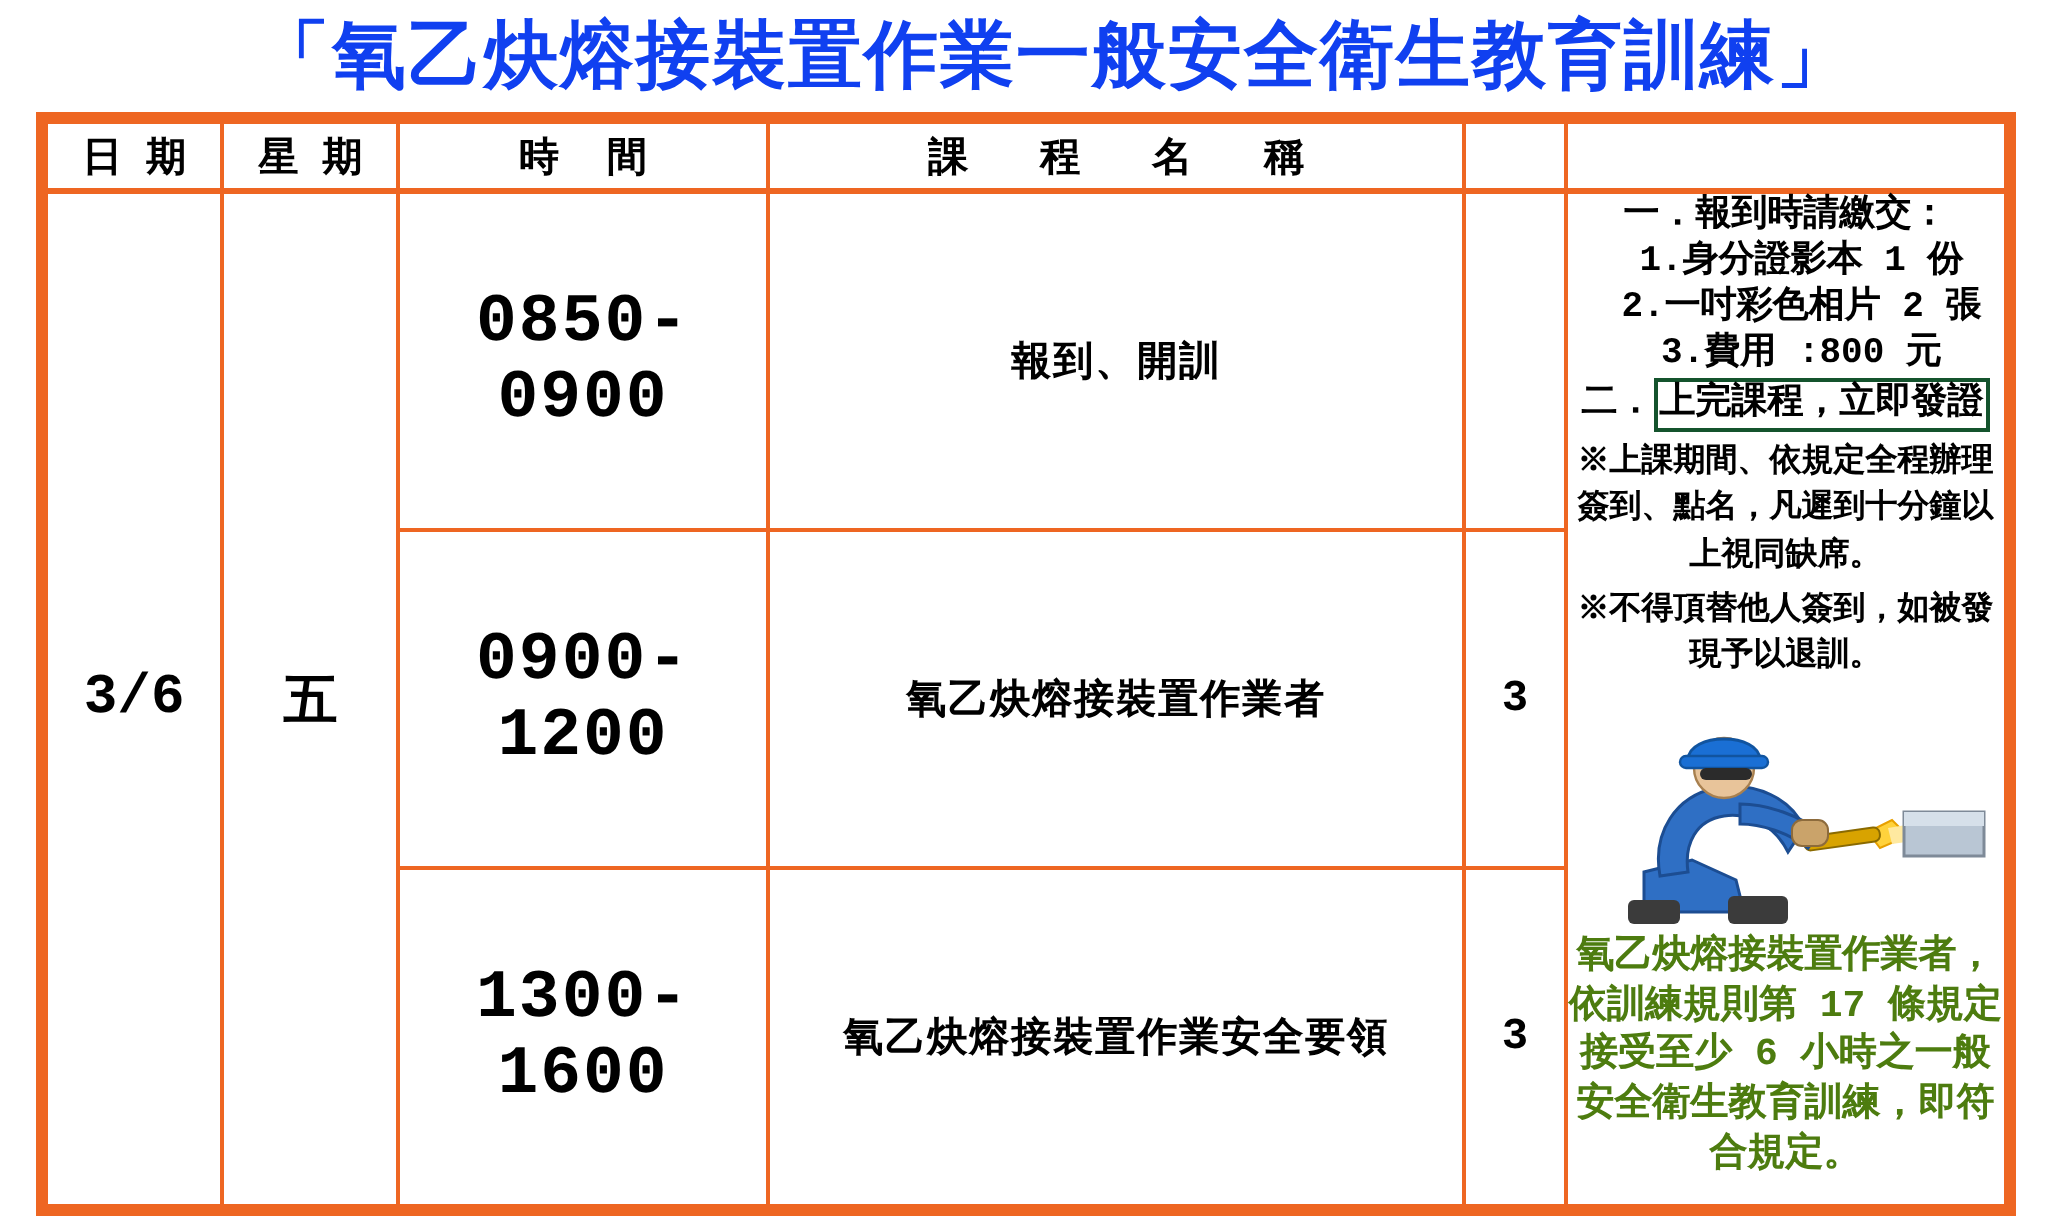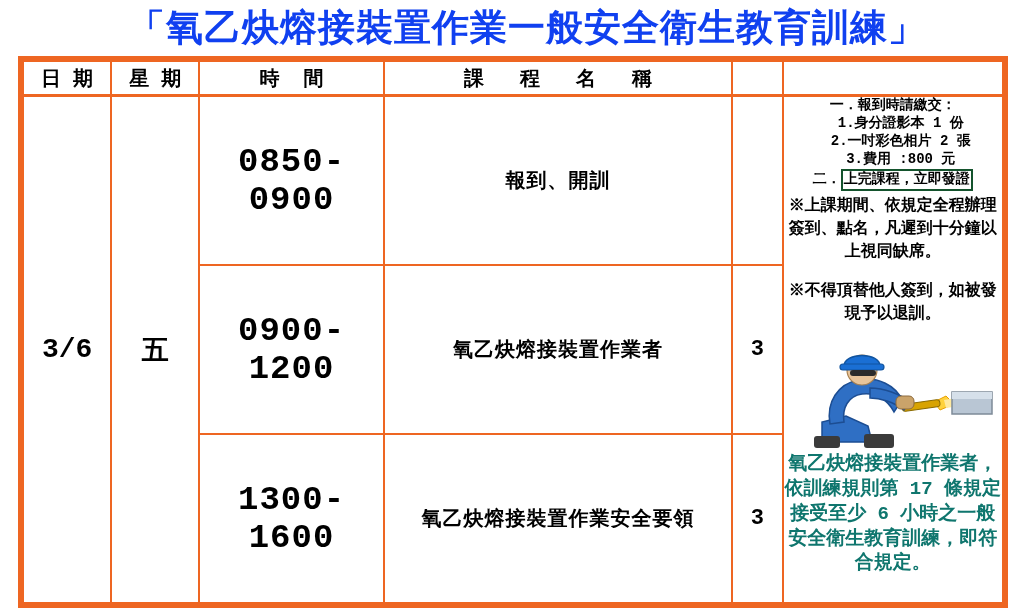--- a/index.html
+++ b/index.html
@@ -95,21 +95,21 @@
     vertical-align: top;
     text-align: left;
     padding: 6px 6px 0 6px;
     position: relative;
   }
   .note-inner {
     position: relative;
     height: 100%;
   }
   .n-line {
-    font-size: 14px;
+    font-size: 18px;
     font-weight: bold;
     line-height: 1.28;
     color: #000;
     white-space: nowrap;
   }
   .n-indent1 { padding-left: 16px; }
   .n-boxed {
     display: inline-block;
     border: 2px solid #14532d;
     padding: 0 1px;
@@ -127,21 +127,21 @@
     width: 100%;
     height: 122px;
     margin-top: 4px;
   }
   .clipart svg { display: block; }
 
   .note-bottom {
     font-size: 19px;
     font-weight: bold;
     line-height: 1.3;
-    color: #0f766e;
+    color: #4d7c0f;
     letter-spacing: 0px;
   }
 </style>
 </head>
 <body>
 
 <div id="page">
 
   <div class="title-bar">
     <div class="title-text">「氧乙炔熔接裝置作業一般安全衛生教育訓練」</div>
@@ -175,21 +175,21 @@
         <td class="cell-hrs"></td>
 
         <td class="note-cell" rowspan="3">
           <div class="note-inner">
             <div class="n-line">一．報到時請繳交：</div>
             <div class="n-line n-indent1">1.身分證影本 1 份</div>
             <div class="n-line n-indent1">2.一吋彩色相片 2 張</div>
             <div class="n-line n-indent1">3.費用 :800 元</div>
             <div class="n-line"><span>二．</span><span class="n-boxed">上完課程，立即發證</span></div>
             <div class="n-small" style="margin-top:4px;">※上課期間、依規定全程辦理簽到、點名，凡遲到十分鐘以上視同缺席。</div>
-            <div class="n-small" style="margin-top:16px;">※不得頂替他人簽到，如被發現予以退訓。</div>
+            <div class="n-small" style="margin-top:4px;">※不得頂替他人簽到，如被發現予以退訓。</div>
 
             <div class="clipart">
               <svg width="210" height="122" viewBox="0 0 210 122" xmlns="http://www.w3.org/2000/svg">
 
                 <g>
                   <polygon points="150,72 162,66 170,74 156,80" fill="#ffd23c" stroke="#e8a000" stroke-width="1"></polygon>
                   <polygon points="160,70 172,68 176,76 162,78" fill="#ffe9a0"></polygon>
                 </g>
 
                 <g>

